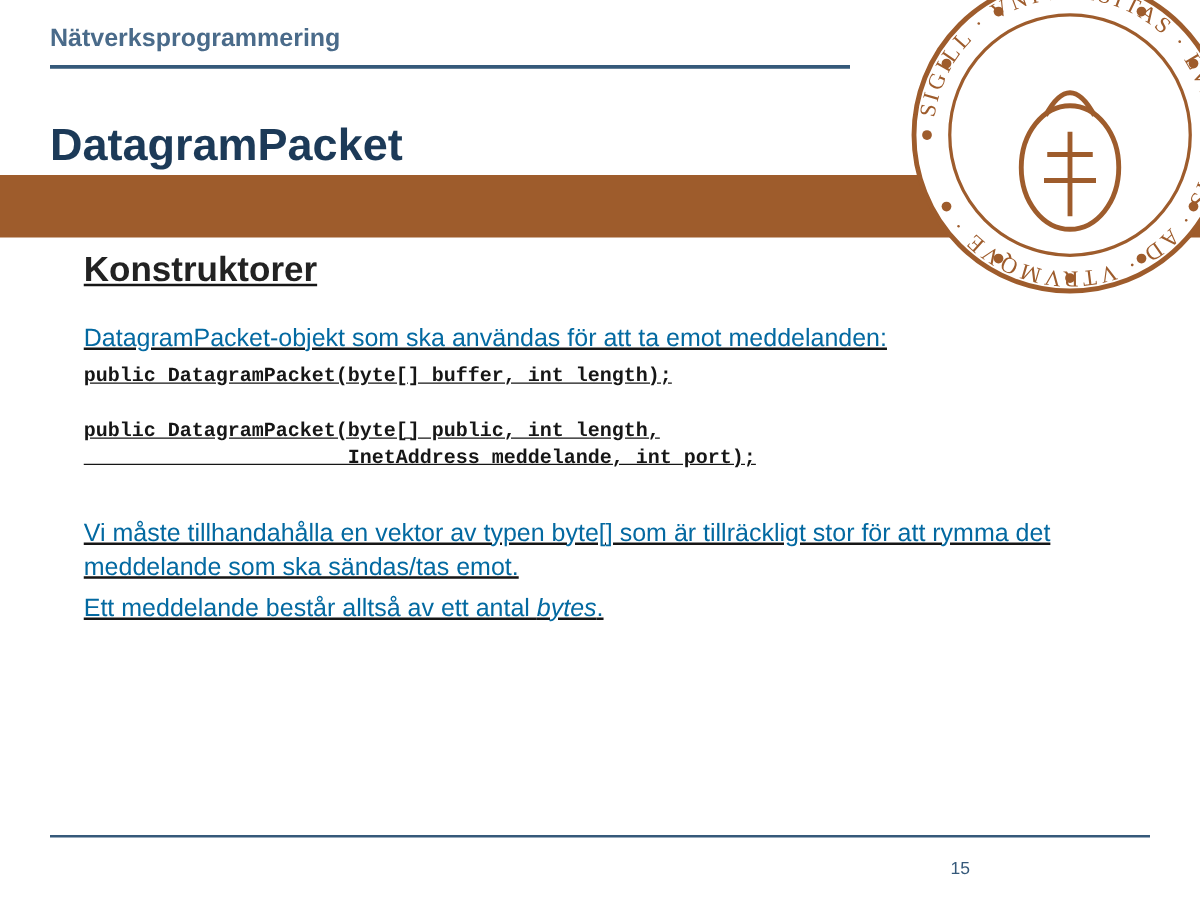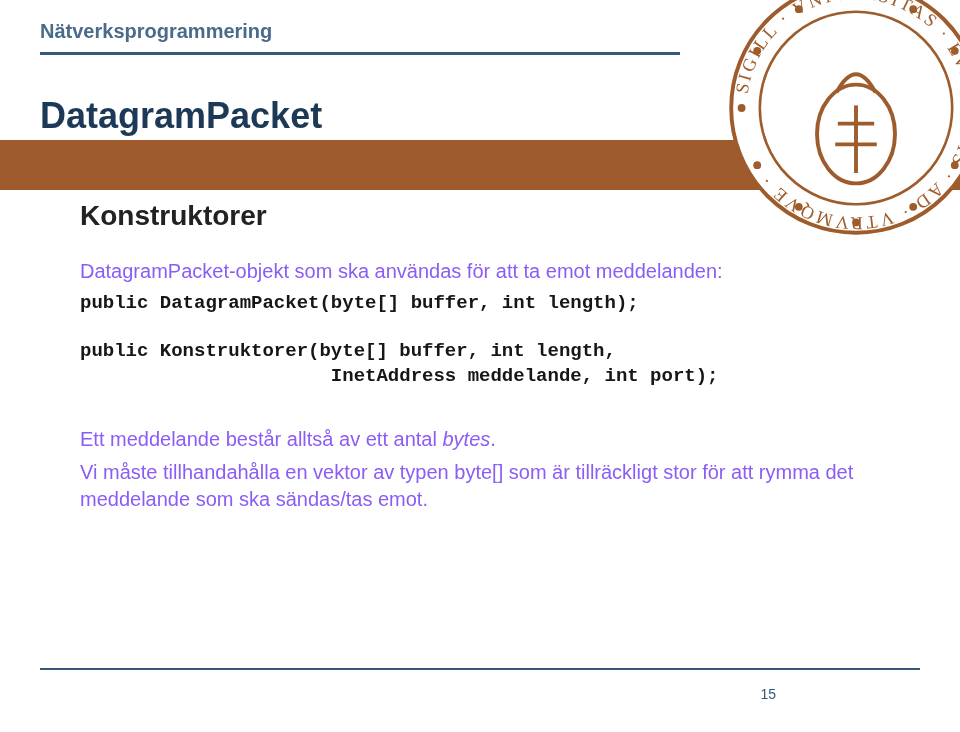--- a/index.html
+++ b/index.html
@@ -12,24 +12,24 @@
   .title { position: absolute; top: 95px; left: 40px; color: #1c3a58; font-weight: 700; font-size: 36px; }
 
   
   .band { position: absolute; top: 140px; left: 0; width: 960px; height: 50px; background: #9e5c2c; }
 
   
   .seal-wrap { position: absolute; top: -22px; right: -50px; width: 260px; height: 260px; }
   .seal-svg { width: 100%; height: 100%; }
 
   
-  .body { position: absolute; top: 200px; left: 80px; width: 800px; color: #161616; }
+  .body { position: absolute; top: 200px; left: 67px; width: 800px; color: #161616; text-decoration: underline; }
   .subhead { font-size: 28px; font-weight: 700; color: #222; margin-bottom: 26px; }
-  .para { font-size: 20px; line-height: 1.35; margin-bottom: 6px; font-weight: 400; color: #8b5cf6; }
-  .code { font-family: "Courier New", Courier, monospace; font-weight: 700; font-size: 19px; line-height: 1.35; white-space: pre; margin-bottom: 22px; }
+  .para { font-size: 20px; line-height: 1.35; margin-bottom: 6px; font-weight: 400; color: #0369a1; }
+  .code { font-family: "Courier New", Courier, monospace; font-weight: 700; font-size: 16px; line-height: 1.35; white-space: pre; margin-bottom: 22px; }
   .spacer { height: 14px; }
 
   
   .footer-rule { position: absolute; bottom: 62px; left: 40px; width: 880px; height: 2px; background: #35597a; }
   .pagenum { position: absolute; bottom: 30px; right: 160px; font-size: 14px; color: #35597a; }
 </style>
 </head>
 <body>
 
 <div class="slide">
@@ -74,27 +74,27 @@
       </g>
     </svg>
   </div>
 
   <div class="body">
     <div class="subhead">Konstruktorer</div>
 
     <div class="para">DatagramPacket-objekt som ska användas för att ta emot meddelanden:</div>
     <div class="code">public DatagramPacket(byte[] buffer, int length);</div>
 
-    <div class="code"><span>public Konstruktorer(byte[] buffer, int length,</span>
+    <div class="code"><span>public DatagramPacket(byte[] public, int length,</span>
 <span>                      InetAddress meddelande, int port);</span></div>
 
     <div class="spacer"></div>
 
+    <div class="para">Vi måste tillhandahålla en vektor av typen byte[] som är tillräckligt stor för att rymma det meddelande som ska sändas/tas emot.</div>
     <div class="para">
       <span>Ett meddelande består alltså av ett antal </span><em>bytes</em><span>.</span>
     </div>
-    <div class="para">Vi måste tillhandahålla en vektor av typen byte[] som är tillräckligt stor för att rymma det meddelande som ska sändas/tas emot.</div>
   </div>
 
   <div class="footer-rule"></div>
   <div class="pagenum">15</div>
 
 </div>
 
 </body></html>

